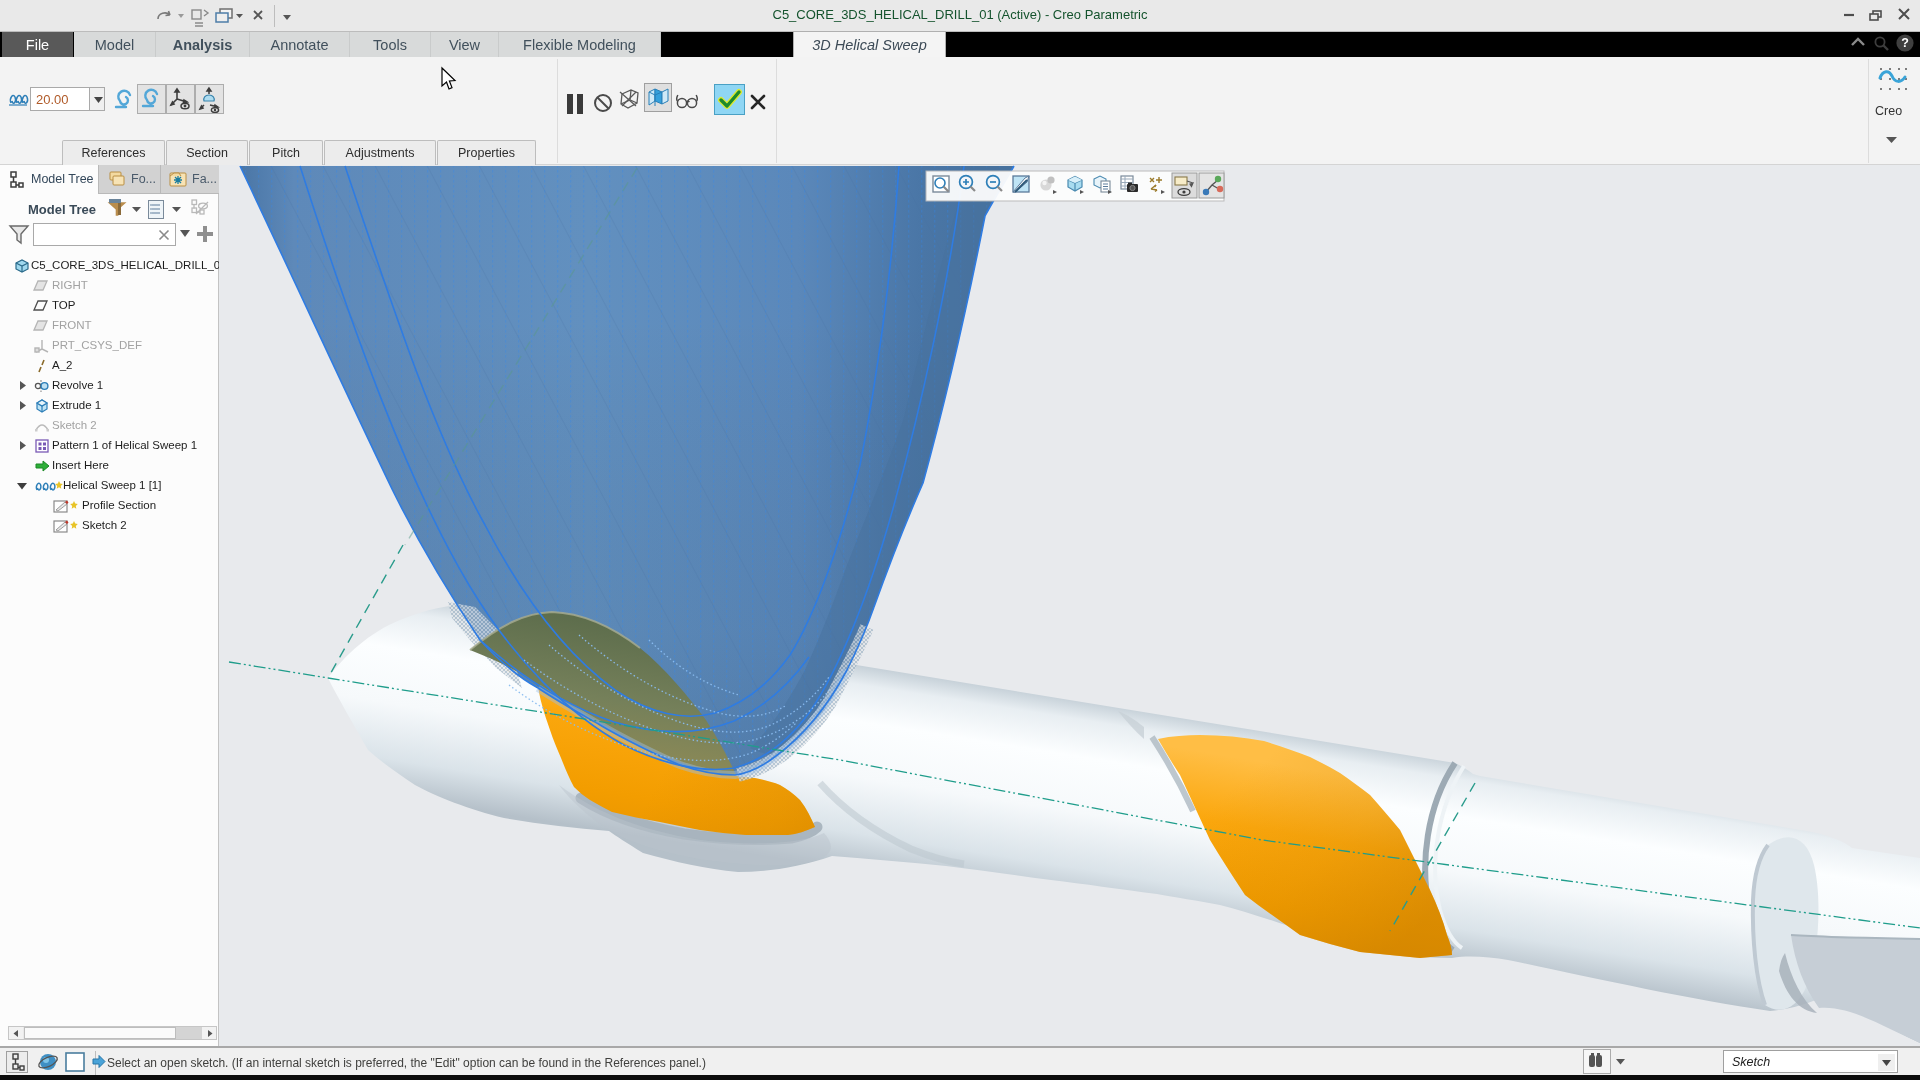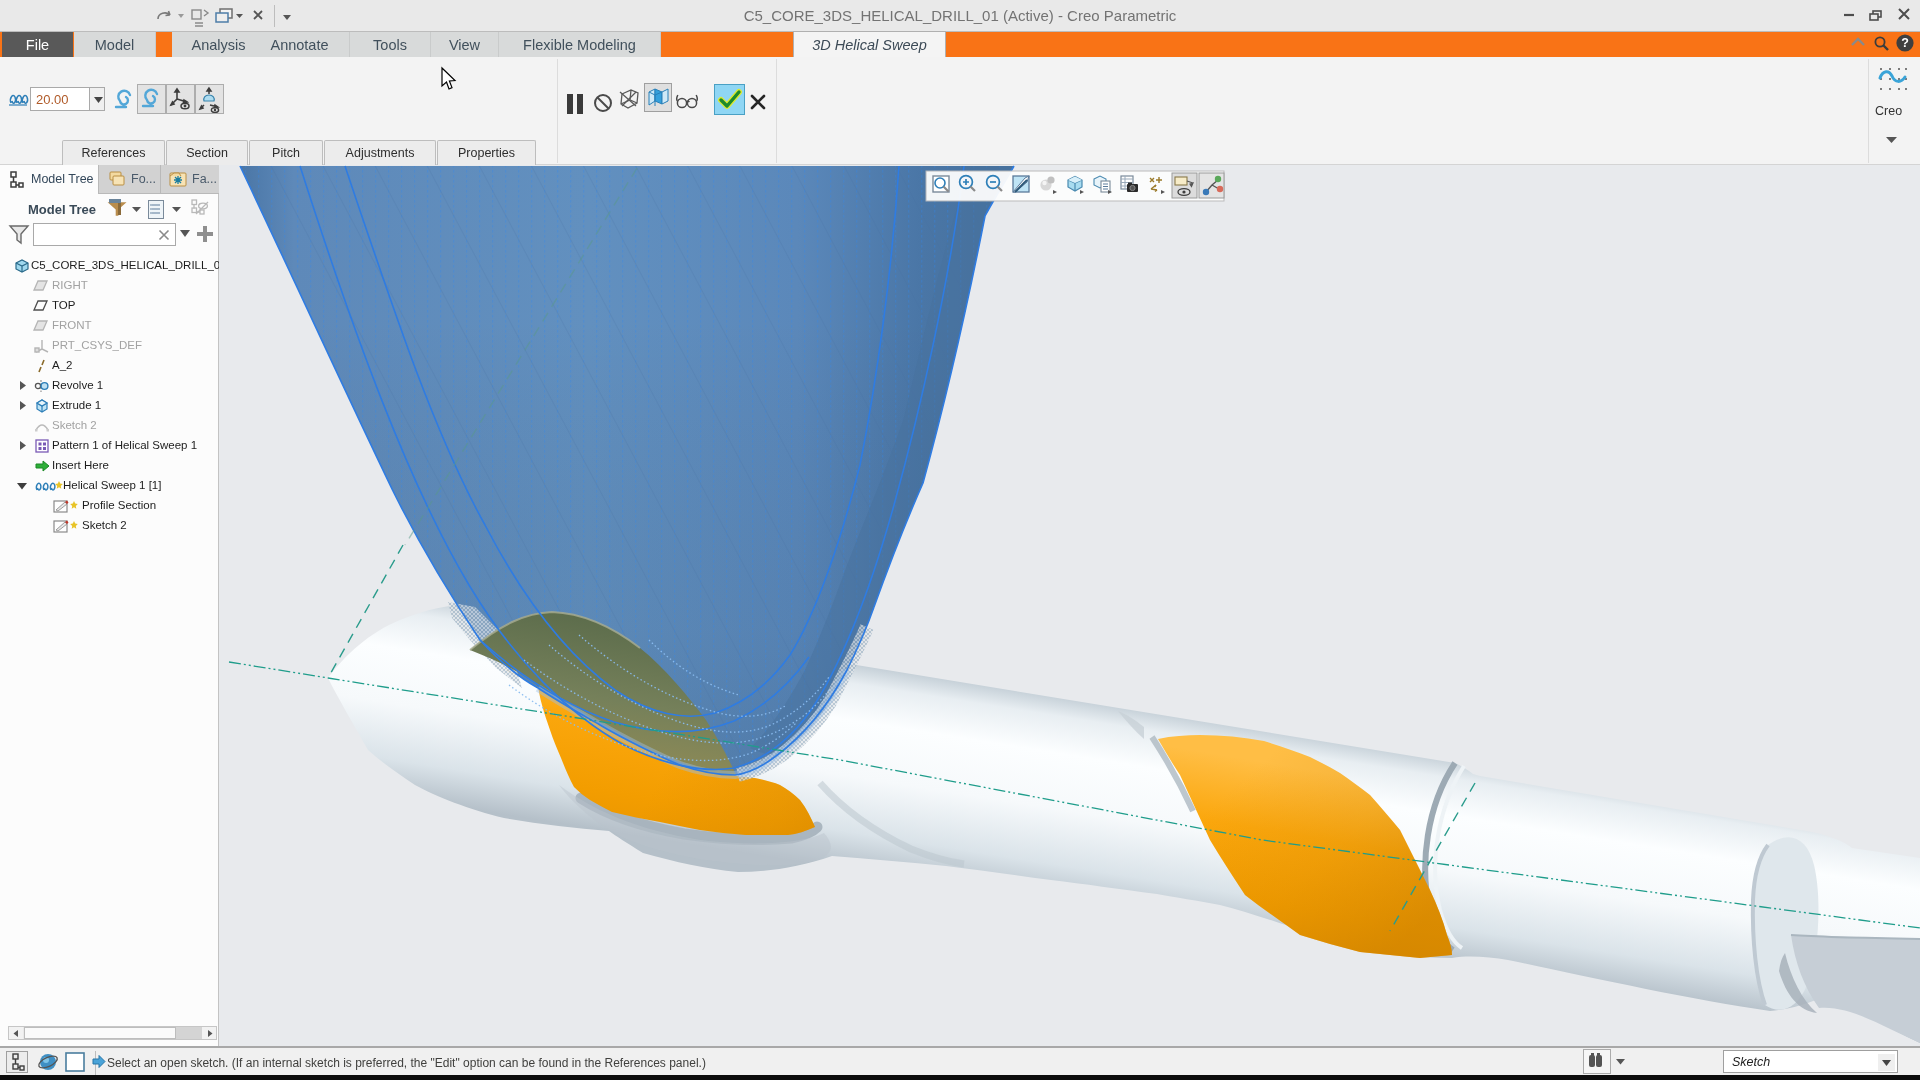--- a/index.html
+++ b/index.html
@@ -1,24 +1,24 @@
 <!DOCTYPE html>
 <html><head>
 <meta charset="utf-8">
 <style>
 *{margin:0;padding:0;box-sizing:border-box;}
 html,body{width:1920px;height:1080px;overflow:hidden;font-family:"Liberation Sans",sans-serif;}
 body{position:relative;background:#e9e9e9;}
 .abs{position:absolute;}
 
 
-#title-text{left:0;top:7px;width:1920px;text-align:center;font-size:15px;color:#737373;}
-
-
-#tabrow{left:0;top:31px;width:1920px;height:26px;background:#f97316;border-top:1px solid #bcbcbc;}
+#title-text{left:0;top:7px;width:1920px;text-align:center;font-size:13px;color:#14532d;}
+
+
+#tabrow{left:0;top:31px;width:1920px;height:26px;background:#000000;border-top:1px solid #bcbcbc;}
 .mtab{position:absolute;top:0;height:26px;line-height:26px;text-align:center;font-size:14.5px;color:#41505c;background:#d8dada;border-right:1px solid #c9cbcb;}
 #tab-file{background:#595959;color:#fff;border-right:none;}
 #tab-active{background:#f4f4f4;font-style:italic;color:#3c4a56;border:1px solid #b0b0b0;border-bottom:none;}
 
 
 #ribbon{left:0;top:57px;width:1920px;height:108px;background:#f3f3f3;border-bottom:1px solid #d4d4d4;}
 .vsep{position:absolute;top:2px;height:104px;width:1px;background:#dcdcdc;}
 #valbox{left:30px;top:30px;width:60px;height:24px;background:#fff;border:1px solid #a9a9a9;font-size:13px;}
 #valbox span{position:absolute;left:5px;top:4px;color:#b05a28;}
 .rtab{position:absolute;top:83px;height:25px;background:#ececec;border:1px solid #bdbdbd;border-bottom:none;border-radius:2px 2px 0 0;text-align:center;font-size:12.5px;color:#2e2e2e;line-height:24px;}
@@ -75,21 +75,21 @@
   <path d="M4 12 l6 -6 6 6" fill="none" stroke="#8a8a8a" stroke-width="2.4"></path>
   <circle cx="32" cy="9" r="4.6" fill="none" stroke="#3d3d3d" stroke-width="1.8"></circle>
   <path d="M35.5 12.5 l4.5 4.5" stroke="#3d3d3d" stroke-width="2.4"></path>
   <circle cx="57" cy="10" r="8.6" fill="#3f3f3f"></circle>
   <text x="57" y="14.2" font-size="12.5" font-weight="bold" fill="#fff" text-anchor="middle" font-family="Liberation Sans">?</text>
 </svg>
 
 <div class="abs" id="tabrow">
   <div class="mtab" id="tab-file" style="left:2px;width:71px;">File</div>
   <div class="mtab" style="left:74px;width:82px;">Model</div>
-  <div class="mtab" style="left:172px;width:94px;">Analysis</div>
+  <div class="mtab" style="left:156px;width:94px;font-weight:bold;">Analysis</div>
   <div class="mtab" style="left:250px;width:100px;">Annotate</div>
   <div class="mtab" style="left:350px;width:81px;">Tools</div>
   <div class="mtab" style="left:431px;width:68px;">View</div>
   <div class="mtab" style="left:499px;width:162px;">Flexible Modeling</div>
   <div class="mtab" style="left:661px;width:123px;margin-top:28px;">Applications</div>
   <div class="mtab" id="tab-active" style="left:793px;top:-1px;height:27px;width:153px;">3D Helical Sweep</div>
 </div>
 
 <div class="abs" id="ribbon">
   <div class="vsep" style="left:557px;"></div>

